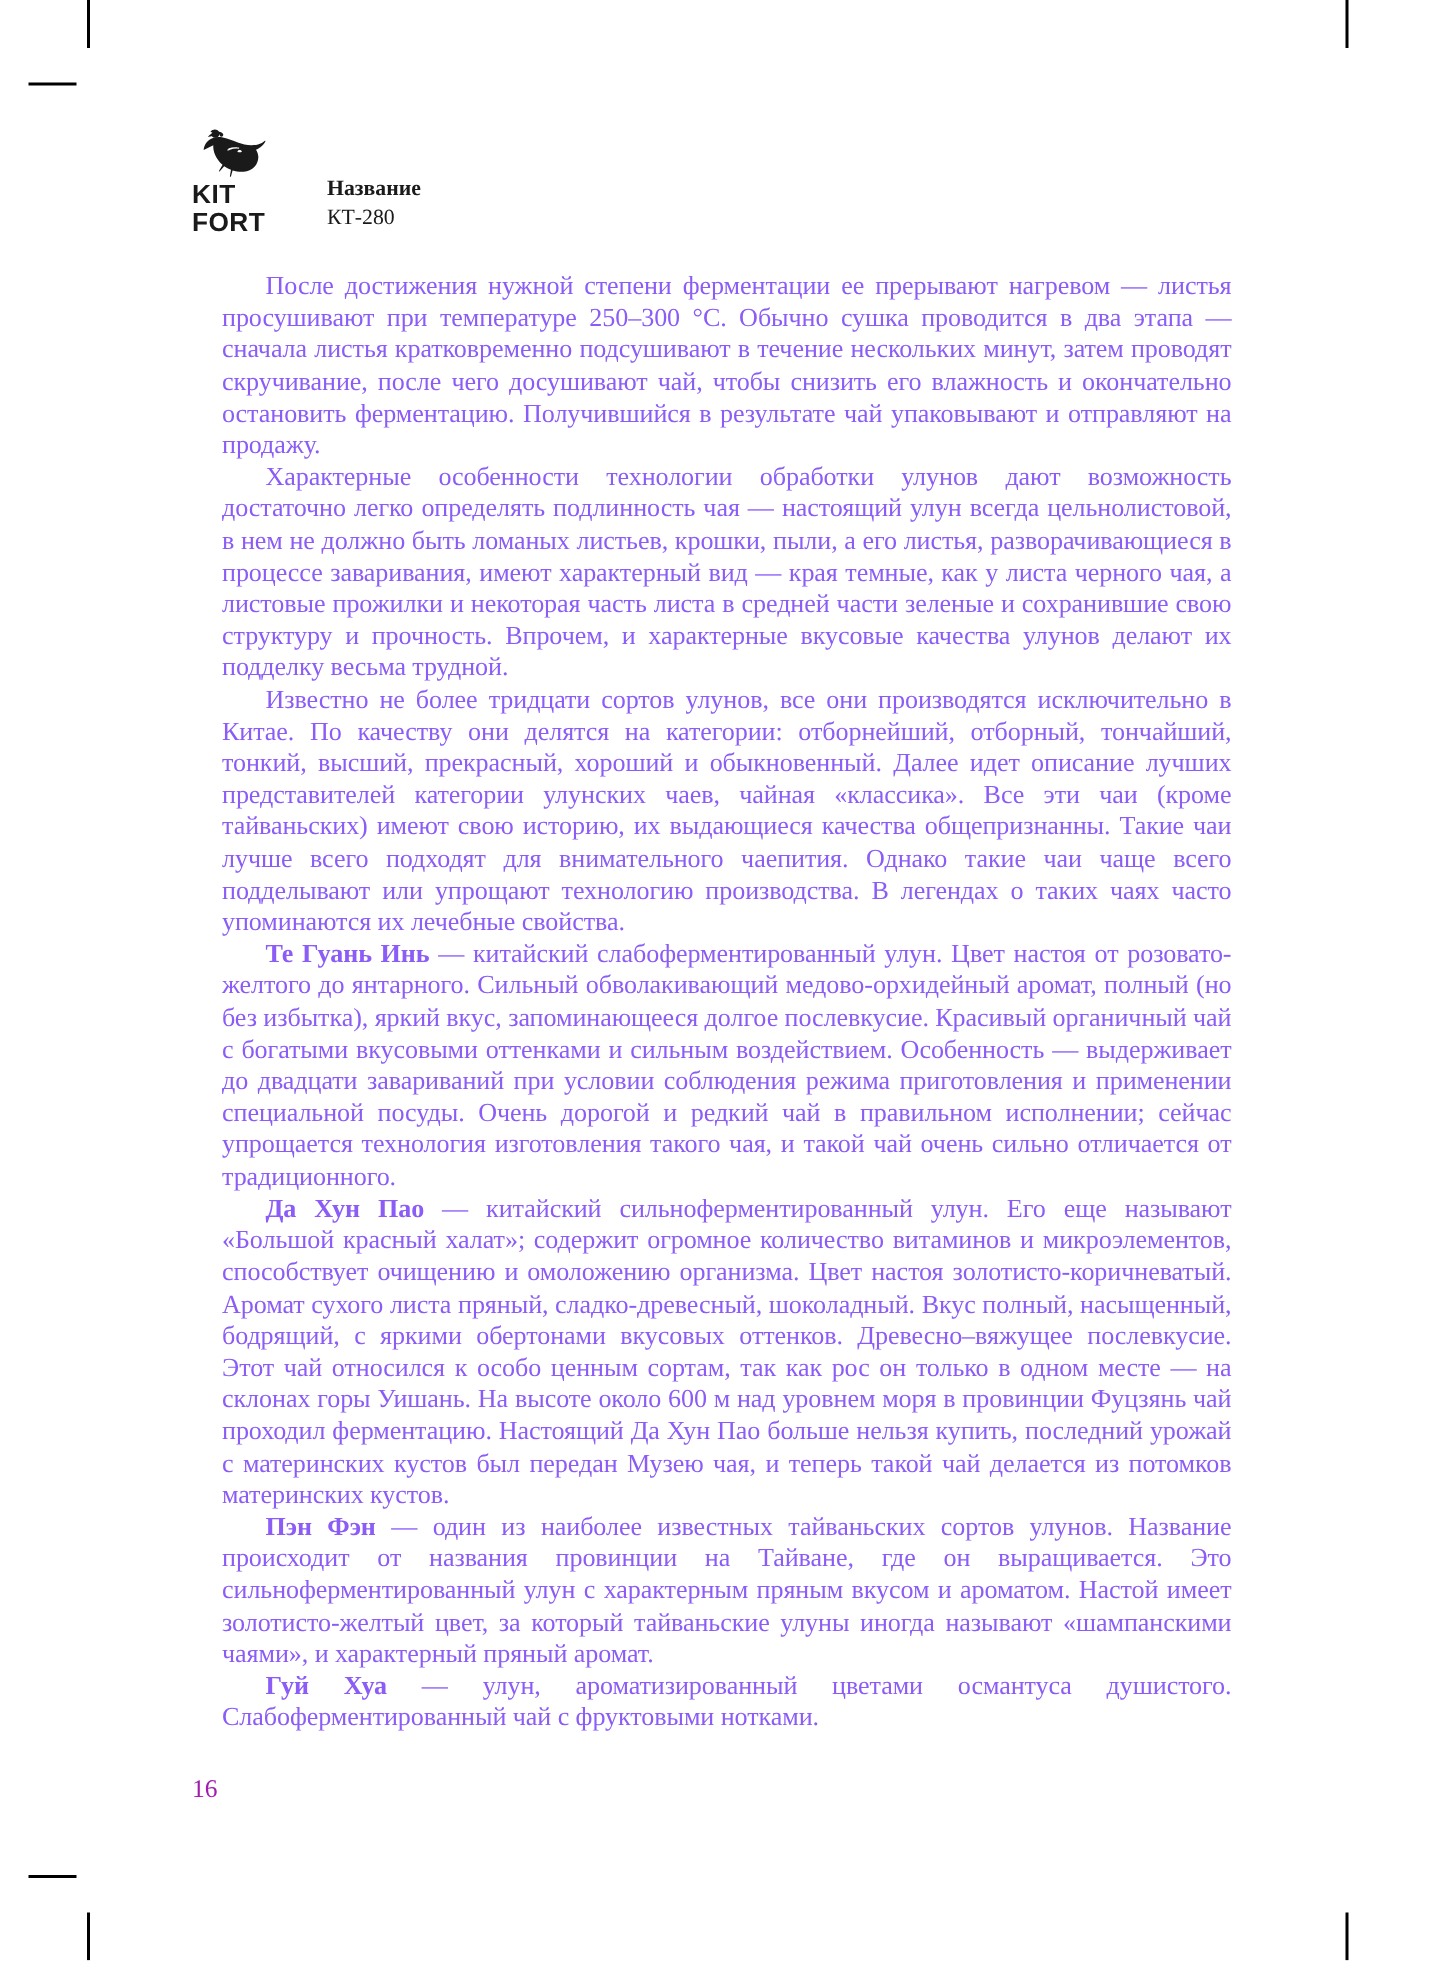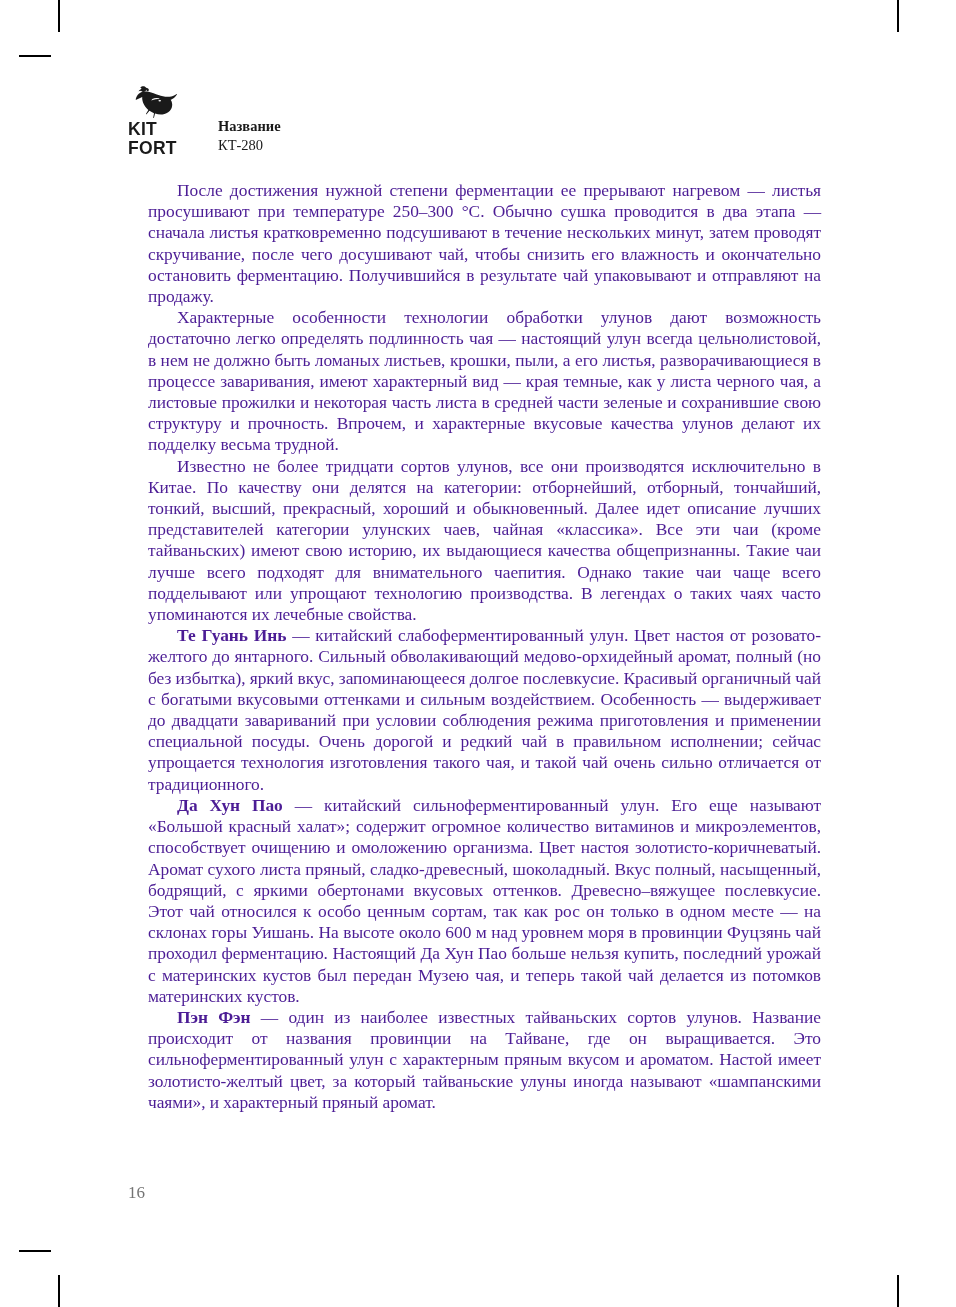--- a/index.html
+++ b/index.html
@@ -142,24 +142,25 @@
       </div>
     </div>
 
     <div id="product">
       <div id="product-name">Название</div>
       <div id="product-model">КТ-280</div>
     </div>
 
   </div>
 
-  <div id="content" style="color: #4c1d95;">
+  <div id="content" style="color: #8b5cf6;">
       <p class="para"><span>После достижения нужной степени ферментации ее прерывают нагревом — листья просушивают при температуре 250–300 °C. Обычно сушка проводится в два этапа — сначала листья кратковременно подсушивают в течение нескольких минут, затем проводят скручивание, после чего досушивают чай, чтобы снизить его влажность и окончательно остановить ферментацию. Получившийся в результате чай упаковывают и отправляют на продажу.</span></p>
       <p class="para"><span>Характерные особенности технологии обработки улунов дают возможность достаточно легко определять подлинность чая — настоящий улун всегда цельнолистовой, в нем не должно быть ломаных листьев, крошки, пыли, а его листья, разворачивающиеся в процессе заваривания, имеют характерный вид — края темные, как у листа черного чая, а листовые прожилки и некоторая часть листа в средней части зеленые и сохранившие свою структуру и прочность. Впрочем, и характерные вкусовые качества улунов делают их подделку весьма трудной.</span></p>
       <p class="para"><span>Известно не более тридцати сортов улунов, все они производятся исключительно в Китае. По качеству они делятся на категории: отборнейший, отборный, тончайший, тонкий, высший, прекрасный, хороший и обыкновенный. Далее идет описание лучших представителей категории улунских чаев, чайная «классика». Все эти чаи (кроме тайваньских) имеют свою историю, их выдающиеся качества общепризнанны. Такие чаи лучше всего подходят для внимательного чаепития. Однако такие чаи чаще всего подделывают или упрощают технологию производства. В легендах о таких чаях часто упоминаются их лечебные свойства.</span></p>
       <p class="para"><b>Те Гуань Инь</b><span> — китайский слабоферментированный улун. Цвет настоя от розовато-желтого до янтарного. Сильный обволакивающий медово-орхидейный аромат, полный (но без избытка), яркий вкус, запоминающееся долгое послевкусие. Красивый органичный чай с богатыми вкусовыми оттенками и сильным воздействием. Особенность — выдерживает до двадцати завариваний при условии соблюдения режима приготовления и применении специальной посуды. Очень дорогой и редкий чай в правильном исполнении; сейчас упрощается технология изготовления такого чая, и такой чай очень сильно отличается от традиционного.</span></p>
       <p class="para"><b>Да Хун Пао</b><span> — китайский сильноферментированный улун. Его еще называют «Большой красный халат»; содержит огромное количество витаминов и микроэлементов, способствует очищению и омоложению организма. Цвет настоя золотисто-коричневатый. Аромат сухого листа пряный, сладко-древесный, шоколадный. Вкус полный, насыщенный, бодрящий, с яркими обертонами вкусовых оттенков. Древесно–вяжущее послевкусие. Этот чай относился к особо ценным сортам, так как рос он только в одном месте — на склонах горы Уишань. На высоте около 600 м над уровнем моря в провинции Фуцзянь чай проходил ферментацию. Настоящий Да Хун Пао больше нельзя купить, последний урожай с материнских кустов был передан Музею чая, и теперь такой чай делается из потомков материнских кустов.</span></p>
       <p class="para"><b>Пэн Фэн</b><span> — один из наиболее известных тайваньских сортов улунов. Название происходит от названия провинции на Тайване, где он выращивается. Это сильноферментированный улун с характерным пряным вкусом и ароматом. Настой имеет золотисто-желтый цвет, за который тайваньские улуны иногда называют «шампанскими чаями», и характерный пряный аромат.</span></p>
+      <p class="para"><b>Гуй Хуа</b><span> — улун, ароматизированный цветами османтуса душистого. Слабоферментированный чай с фруктовыми нотками.</span></p>
     </div>
 
-  <div id="folio" style="color: #737373;">16</div>
+  <div id="folio" style="color: #a21caf;">16</div>
 
 </div>
 
 </body></html>

